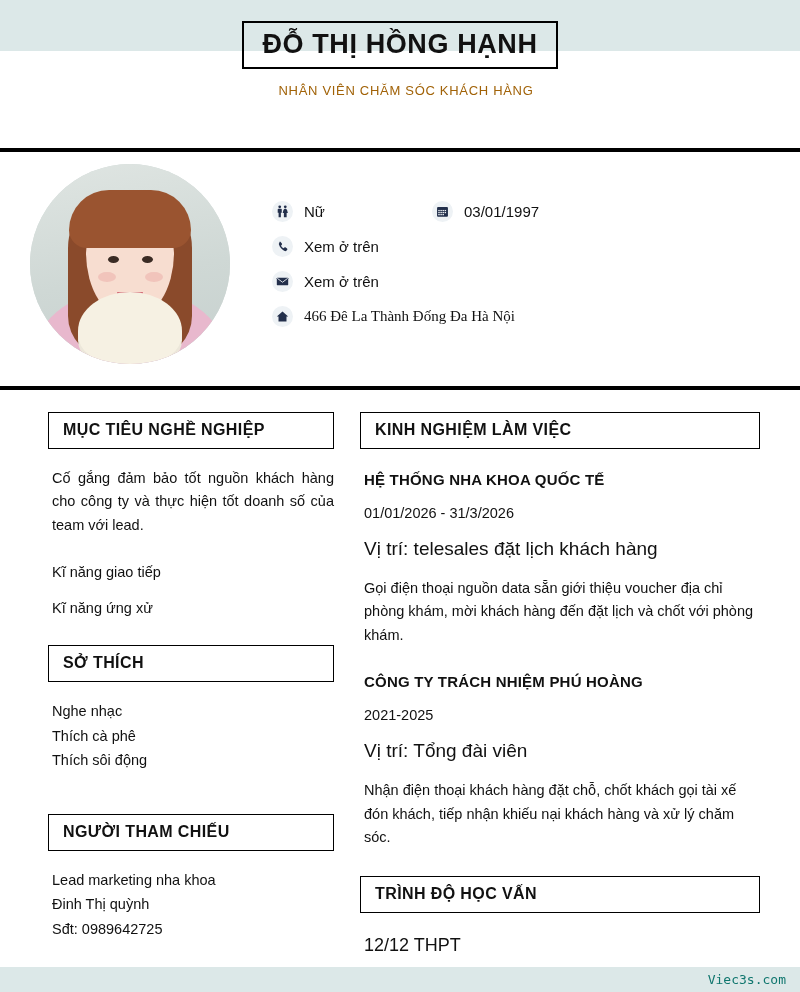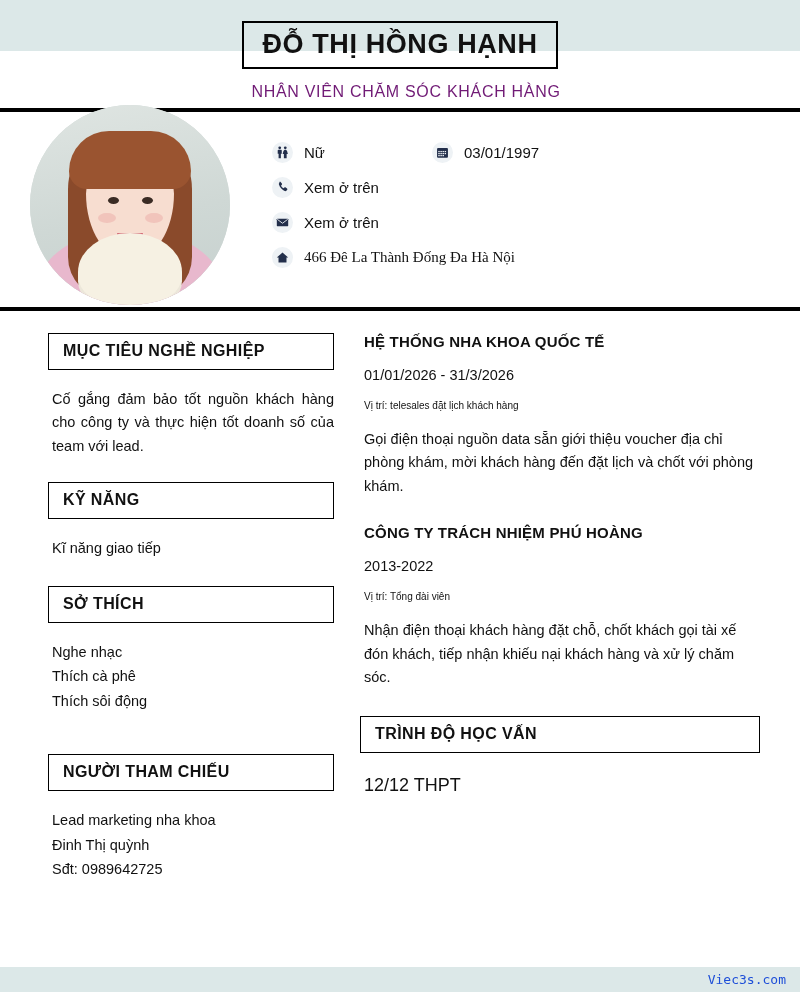--- a/index.html
+++ b/index.html
@@ -12,21 +12,21 @@
     height: 992px;
     font-family: "Liberation Sans", sans-serif;
     color: #111111;
     position: relative;
     overflow: hidden;
   }
 
   
   .header {
     position: relative;
-    height: 108px;
+    height: 148px;
   }
   .header-band {
     position: absolute;
     top: 0; left: 0; right: 0;
     height: 51px;
     background: #dce8e8;
   }
   .header-inner {
     position: relative;
     z-index: 2;
@@ -41,37 +41,37 @@
   }
   .name-box .name {
     font-size: 27px;
     font-weight: bold;
     letter-spacing: 0.6px;
     line-height: 1.05;
     white-space: nowrap;
   }
   .job-title {
     margin-top: 14px;
-    font-size: 16px;
+    font-size: 13px;
     letter-spacing: 0.7px;
-    color: #701a75;
+    color: #a16207;
     padding-left: 12px;
   }
   .rule-thick {
     height: 4px;
     background: #000000;
     margin: 0;
   }
 
   
   .profile {
     display: flex;
     align-items: center;
     padding: 8px 0 18px 0;
-    height: 195px;
+    height: 234px;
     box-sizing: border-box;
   }
   .photo-wrap {
     width: 260px;
     display: flex;
     justify-content: center;
     flex: 0 0 260px;
   }
   .photo {
     width: 200px;
@@ -236,21 +236,21 @@
     font-size: 15px;
     font-weight: bold;
     letter-spacing: 0.2px;
     margin-bottom: 17px;
   }
   .job-dates {
     font-size: 14.5px;
     margin-bottom: 17px;
   }
   .job-role {
-    font-size: 10px;
+    font-size: 19px;
     margin-bottom: 17px;
   }
   .job-desc {
     font-size: 14.5px;
     line-height: 1.62;
     margin: 0;
   }
   .edu-line {
     font-size: 18px;
     margin: 0 0 0 4px;
@@ -265,21 +265,21 @@
     background: #dce8e8;
     display: flex;
     align-items: center;
     justify-content: flex-end;
     padding-right: 14px;
     box-sizing: border-box;
   }
   .footer-text {
     font-family: "DejaVu Sans Mono", "Liberation Mono", monospace;
     font-size: 13px;
-    color: #1d4ed8;
+    color: #0f766e;
   }
 </style>
 </head>
 <body>
 
 <div class="header">
   <div class="header-band"></div>
   <div class="header-inner">
     <div class="name-box">
       <div class="name">ĐỖ THỊ HỒNG HẠNH</div>
@@ -379,23 +379,23 @@
 </div>
 <div class="rule-thick"></div>
 
 <div class="columns">
 
   <div class="col-left">
 
     <div class="section-head">MỤC TIÊU NGHỀ NGHIỆP</div>
     <p class="para">Cố gắng đảm bảo tốt nguồn khách hàng cho công ty và thực hiện tốt doanh số của team với lead.</p>
 
-    <div class="section-head">KỸ NĂNG</div>
     <div class="list">
       <div class="list-item">Kĩ năng giao tiếp</div>
+      <div class="list-item">Kĩ năng ứng xử</div>
     </div>
 
     <div class="section-head">SỞ THÍCH</div>
     <div class="list tight">
       <div class="list-item">Nghe nhạc</div>
       <div class="list-item">Thích cà phê</div>
       <div class="list-item">Thích sôi động</div>
     </div>
 
     <div class="spacer-16"></div>
@@ -404,31 +404,32 @@
     <div class="list tight">
       <div class="list-item">Lead marketing nha khoa</div>
       <div class="list-item">Đinh Thị quỳnh</div>
       <div class="list-item">Sđt: 0989642725</div>
     </div>
 
   </div>
 
   <div class="col-right">
 
+    <div class="section-head">KINH NGHIỆM LÀM VIỆC</div>
 
     <div class="job">
       <div class="job-company">HỆ THỐNG NHA KHOA QUỐC TẾ</div>
       <div class="job-dates">01/01/2026 - 31/3/2026</div>
       <div class="job-role">Vị trí: telesales đặt lịch khách hàng</div>
       <p class="job-desc">Gọi điện thoại nguồn data sẵn giới thiệu voucher địa chỉ phòng khám, mời khách hàng đến đặt lịch và chốt với phòng khám.</p>
     </div>
 
     <div class="job">
       <div class="job-company">CÔNG TY TRÁCH NHIỆM PHÚ HOÀNG</div>
-      <div class="job-dates">2013-2022</div>
+      <div class="job-dates">2021-2025</div>
       <div class="job-role">Vị trí: Tổng đài viên</div>
       <p class="job-desc">Nhận điện thoại khách hàng đặt chỗ, chốt khách gọi tài xế đón khách, tiếp nhận khiếu nại khách hàng và xử lý chăm sóc.</p>
     </div>
 
     <div class="section-head">TRÌNH ĐỘ HỌC VẤN</div>
     <p class="edu-line">12/12 THPT</p>
 
   </div>
 </div>
 

